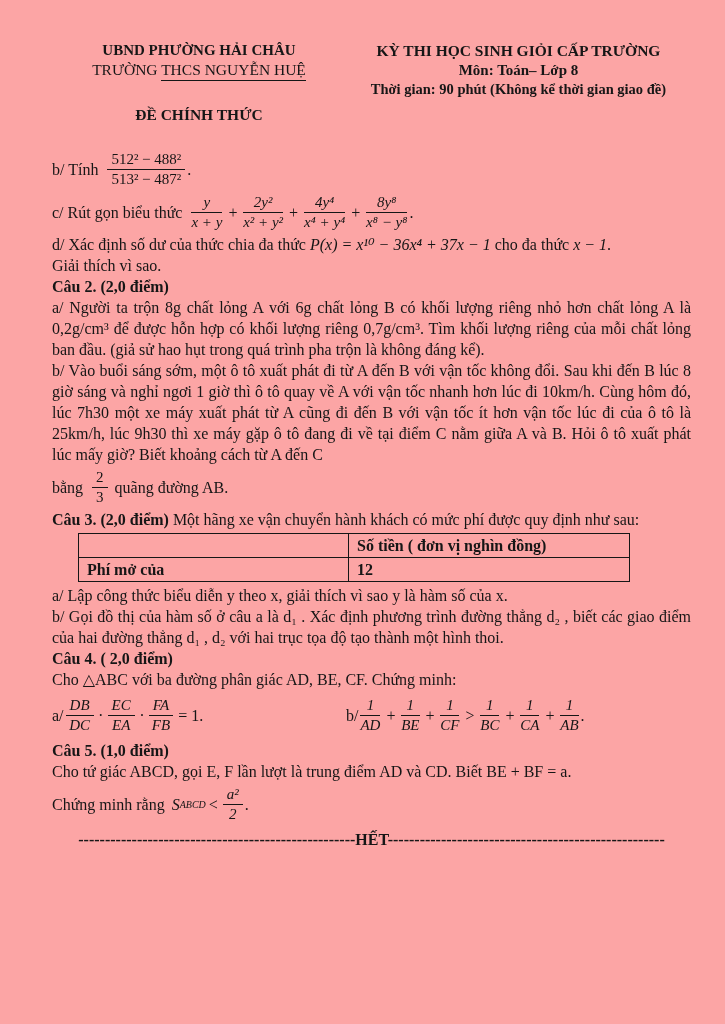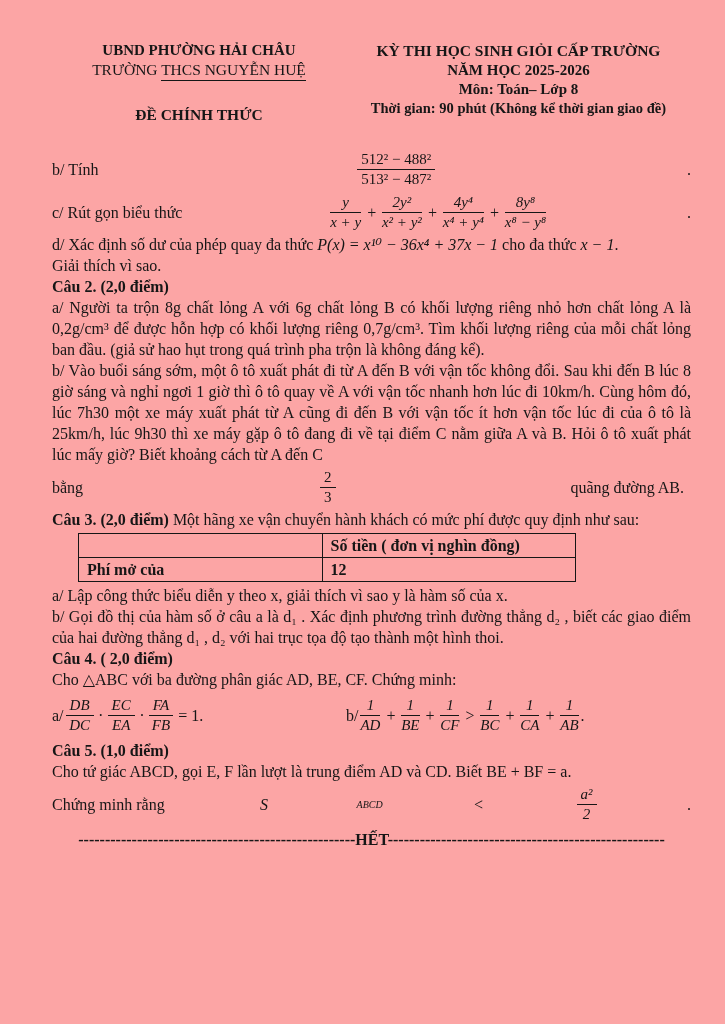--- a/index.html
+++ b/index.html
@@ -20,29 +20,29 @@
   .hl3 { font-size:15.5px; font-weight:bold; margin-top:27px; }
   .hr1 { font-size:15.5px; font-weight:bold; }
   .hr2 { font-size:15px;   font-weight:bold; margin-top:2px; }
   .hr3 { font-size:15px;   font-weight:bold; margin-top:2px; }
   .hr4 { font-size:14.5px; font-weight:bold; margin-top:2px; }
   
   .doc { margin-top:24px; font-size:16px; line-height:21px; }
   p.para { margin:0; text-align:justify; }
   .title { font-weight:bold; }
   .math { font-style:italic; }
-  .mrow { display:flex; align-items:center; margin:1px 0; min-height:42px;justify-content:space-between; }
+  .mrow { display:flex; align-items:center; margin:1px 0; min-height:42px; }
   .mrow .lbl { margin-right:7px; }
   .frac { display:inline-block; text-align:center; line-height:1.08; font-size:15px; margin:0 2px; vertical-align:middle; }
   .frac .num { display:block; border-bottom:1.2px solid #161616; padding:0 4px 1px; }
   .frac .den { display:block; padding-top:1px; }
   .op { margin:0 3px; }
   .fgroup { display:inline-flex; align-items:center; }
   
-  .fee-table { border-collapse:collapse; margin:3px 0 3px 26px; width:498px; }
+  .fee-table { border-collapse:collapse; margin:3px 0 3px 26px; width:552px; }
   .fee-table td { border:1.6px solid #161616; padding:0 8px; font-size:16px; font-weight:bold; height:23px; }
   .fee-table .c1 { width:49%; }
   .indent { text-indent:20px; }
   
   .q4row { display:flex; margin:2px 0; min-height:46px; }
   .q4a { width:46%; display:flex; align-items:center; }
   .q4b { width:54%; display:flex; align-items:center; }
   .ssub { font-style:italic; font-size:10px; vertical-align:-3px; }
   
   .footer { text-align:center; font-weight:bold; white-space:nowrap; overflow:hidden; margin-top:4px; font-size:16px; }
@@ -53,21 +53,20 @@
 <div class="page">
 
   <div class="header">
     <div class="h-left">
       <div class="hl1">UBND PHƯỜNG HẢI CHÂU</div>
       <div class="hl2"><span>TRƯỜNG </span><span class="ul">THCS NGUYỄN HUỆ</span></div>
       <div class="hl3">ĐỀ CHÍNH THỨC</div>
     </div>
     <div class="h-right">
       <div class="hr1">KỲ THI HỌC SINH GIỎI CẤP TRƯỜNG</div>
-      <div class="hr2">NĂM HỌC 2025-2026</div>
       <div class="hr3">Môn: Toán– Lớp 8</div>
       <div class="hr4">Thời gian: 90 phút (Không kể thời gian giao đề)</div>
     </div>
   </div>
 
   <div class="doc">
 
     <div class="mrow">
       <span class="lbl">b/ Tính</span>
       <span class="frac">
@@ -95,21 +94,21 @@
           </span>
         <span class="op">+</span>
         <span class="frac">
             <span class="num">8y⁸</span>
             <span class="den">x⁸ − y⁸</span>
           </span>
       </span>
       <span>.</span>
     </div>
     <p class="para">
-      <span>d/ Xác định số dư của phép quay đa thức</span>
+      <span>d/ Xác định số dư của thức chia đa thức</span>
       <span class="math">P(x) = x¹⁰ − 36x⁴ + 37x − 1</span>
       <span>cho đa thức</span>
       <span class="math">x − 1</span><span>.</span>
     </p>
     <p class="para">Giải thích vì sao.</p>
 
     <p class="para title">Câu 2. (2,0 điểm)</p>
     <p class="para">a/ Người ta trộn 8g chất lỏng A với 6g chất lỏng B có khối lượng riêng nhỏ hơn chất lỏng A là 0,2g/cm³ để được hỗn hợp có khối lượng riêng 0,7g/cm³. Tìm khối lượng riêng của mỗi chất lỏng ban đầu. (giả sử hao hụt trong quá trình pha trộn là không đáng kể).</p>
     <p class="para">b/ Vào buổi sáng sớm, một ô tô xuất phát đi từ A đến B với vận tốc không đổi. Sau khi đến B lúc 8 giờ sáng và nghỉ ngơi 1 giờ thì ô tô quay về A với vận tốc nhanh hơn lúc đi 10km/h. Cùng hôm đó, lúc 7h30 một xe máy xuất phát từ A cũng đi đến B với vận tốc ít hơn vận tốc lúc đi của ô tô là 25km/h, lúc 9h30 thì xe máy gặp ô tô đang đi về tại điểm C nằm giữa A và B. Hỏi ô tô xuất phát lúc mấy giờ? Biết khoảng cách từ A đến C</p>
     <div class="mrow">

